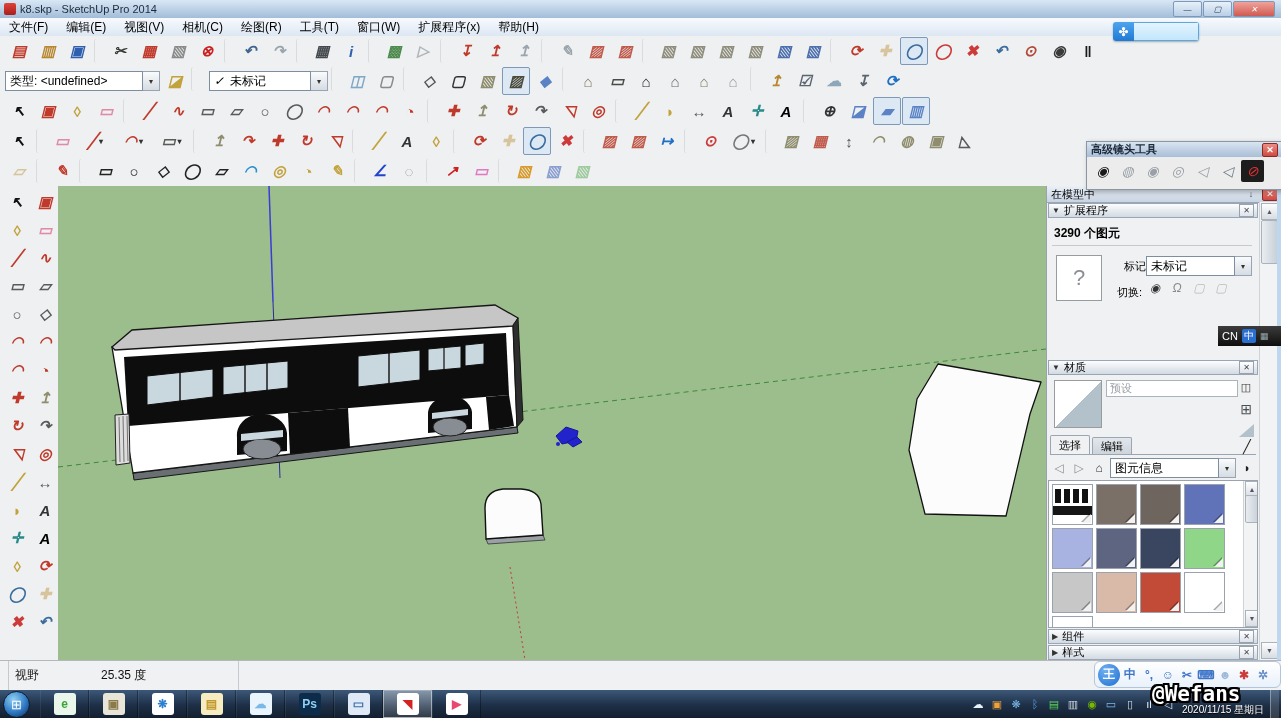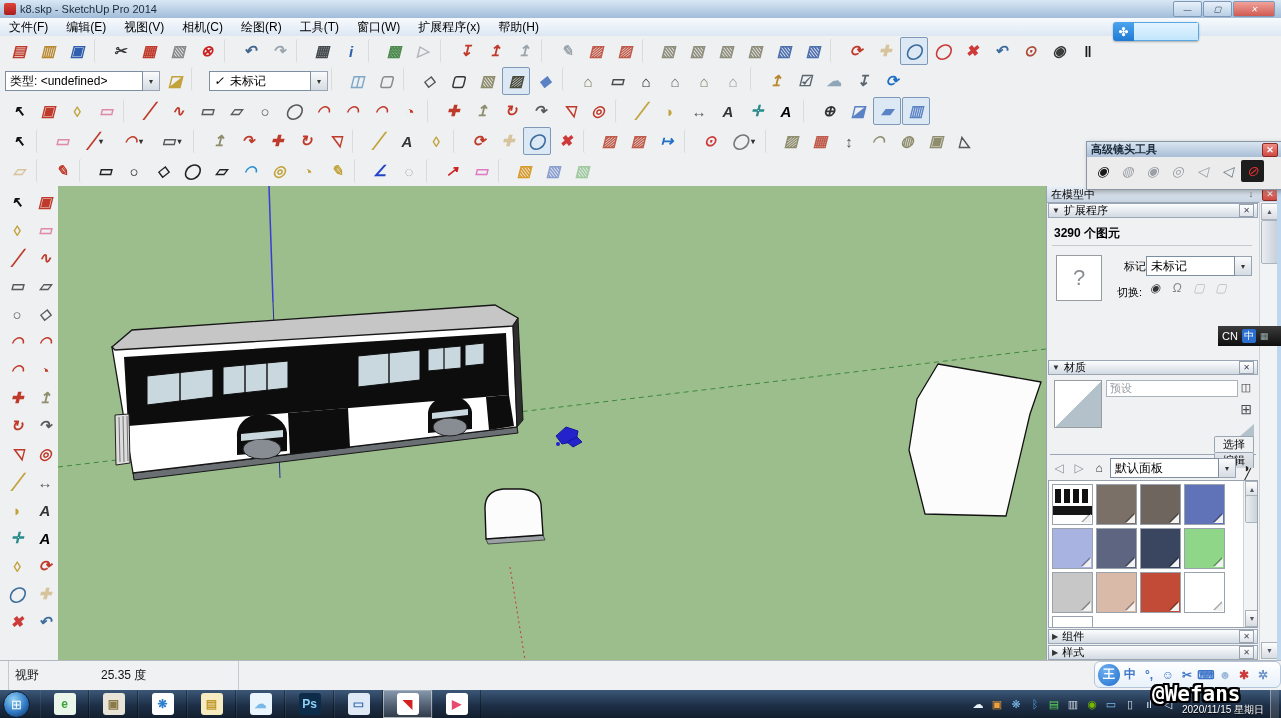--- a/index.html
+++ b/index.html
@@ -77,21 +77,21 @@
   .togbtn{width:18px;height:16px;display:flex;align-items:center;justify-content:center;font-size:12px;}
   
   #matbody{position:absolute;left:1px;top:190px;width:210px;height:104px;background:#f0f1f2;}
   #matpreview{position:absolute;left:6px;top:4px;width:46px;height:46px;border:1px solid #979ca1;
     background:linear-gradient(135deg,#ffffff 50%,#b3c2ca 50%);}
   #matname{position:absolute;left:58px;top:4px;width:124px;height:15px;border:1px solid #aab2ba;background:#fff;
     font-size:11px;color:#9aa0a6;display:flex;align-items:center;padding:0 3px;}
   #matbtn1{position:absolute;left:190px;top:3px;width:16px;height:16px;font-size:11px;display:flex;align-items:center;justify-content:center;color:#333;}
   #matbtn2{position:absolute;left:188px;top:23px;width:20px;height:20px;font-size:14px;display:flex;align-items:center;justify-content:center;color:#4a4f54;}
   #matsample{position:absolute;left:191px;top:48px;width:0;height:0;border-left:15px solid transparent;border-bottom:13px solid #b3c2ca;}
-  #mattabs{position:absolute;left:2px;top:60px;width:206px;height:18px;border-bottom:1px solid #9aa6b4;display:flex;align-items:flex-end;flex-direction:column;}
+  #mattabs{position:absolute;left:2px;top:60px;width:206px;height:18px;border-bottom:1px solid #9aa6b4;display:flex;align-items:flex-end;}
   .tab{height:16px;padding:0 8px;display:flex;align-items:center;font-size:11px;border:1px solid #9aa6b4;
     border-bottom:none;background:linear-gradient(#e2e7ec,#cdd4da);margin-right:2px;border-radius:2px 2px 0 0;}
   .tab.active{background:#f0f1f2;height:18px;}
   #eyedrop{margin-left:auto;width:18px;height:16px;display:flex;align-items:center;justify-content:center;
     font-size:13px;color:#222;transform:rotate(0deg);}
   #matnav{position:absolute;left:2px;top:82px;width:206px;height:20px;display:flex;align-items:center;gap:2px;}
   .navbtn{width:18px;height:18px;display:flex;align-items:center;justify-content:center;font-size:12px;color:#8a9098;}
   .navbtn.home{color:#333;}
   #matnavdd{flex:1;}
   #navdetails{width:18px;height:18px;display:flex;align-items:center;justify-content:center;color:#222;font-size:12px;}
@@ -917,21 +917,21 @@
       <div id="mattabs">
         <span class="tab active">选择</span>
         <span class="tab">编辑</span>
         <span id="eyedrop">╱</span>
       </div>
       <div id="matnav">
         <span class="navbtn">◁</span>
         <span class="navbtn">▷</span>
         <span class="navbtn home">⌂</span>
         <span id="matnavdd" class="ddbox">
-          <span class="ddfield" style="flex:1">默认面板</span>
+          <span class="ddfield" style="flex:1">图元信息</span>
           <span class="ddarrow">▾</span>
         </span>
         <span id="navdetails">◗</span>
       </div>
     </div>
 
     <div id="swatcharea">
       <div id="swatchgrid">
 
       <span class="swatch tex1"></span>

